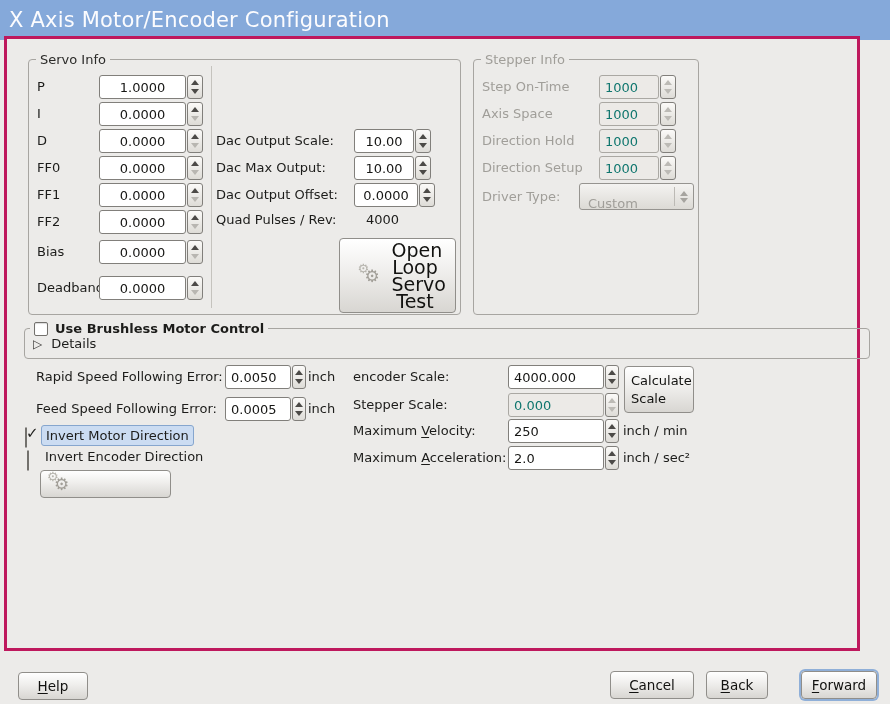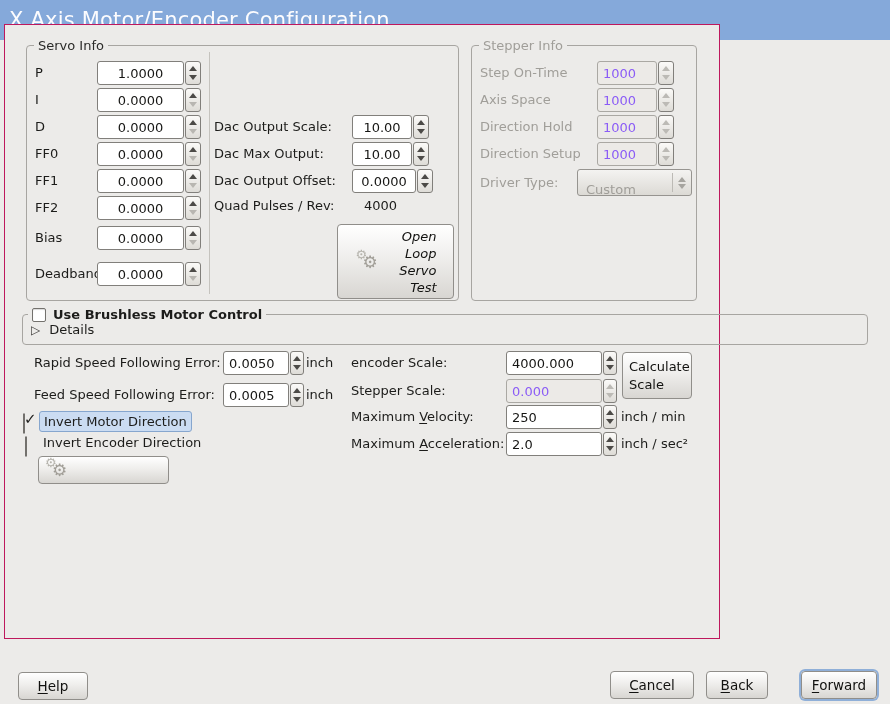--- a/index.html
+++ b/index.html
@@ -9,22 +9,22 @@
     background: #ecebe9; overflow: hidden;
     outline: 1px solid #a8a6a2;
   }
   .titlebar {
     position: absolute; left: 0; top: 0; width: 890px; height: 40px;
     background: #85a9da; color: #fcfcfe;
     display: flex; align-items: center; padding-left: 9px;
     font-size: 21px; font-weight: normal; letter-spacing: 0.2px;
   }
   .content {
-    position: absolute; left: 4px; top: 24px; width: 716px; height: 615px;
-    border: 1px solid #be185d; background: #ecebe9;
+    position: absolute; left: 4px; top: 36px; width: 856px; height: 615px;
+    border: 3px solid #be185d; background: #ecebe9;
   }
   .pos { position: absolute; }
   .frame { position: absolute; border: 1px solid #a7a5a1; border-radius: 4px; }
   .frame-title {
     position: absolute; top: -9px; left: 7px; background: #ecebe9;
     padding: 0 4px; font-size: 13px; color: #2b2b29; line-height: 17px; white-space: nowrap;
   }
   .lbl { font-size: 13px; color: #1c1c1a; line-height: 24px; white-space: nowrap; }
   .gray { color: #a09e99; }
   .bold { font-weight: bold; }
@@ -38,21 +38,21 @@
   .entry.center { justify-content: center; }
   .stepper {
     width: 16px; margin-left: 1px; border: 1px solid #817f7b; border-radius: 3px;
     background: linear-gradient(180deg, #fbfaf8, #dedcd7);
     display: flex; flex-direction: column; align-items: center; justify-content: space-evenly;
   }
   .arr { width: 0; height: 0; border-left: 4px solid transparent; border-right: 4px solid transparent; }
   .arr.up { border-bottom: 5px solid #4c4a47; }
   .arr.dn { border-top: 5px solid #4c4a47; }
   .dim .arr.dn { border-top-color: #b8b6b1; }
-  .spin.disabled .entry { background: #eceae7; color: #8b5cf6; border-color: #aaa8a3; }
+  .spin.disabled .entry { background: #eceae7; color: #0f766e; border-color: #aaa8a3; }
   .spin.disabled .arr.up { border-bottom-color: #bcbab5; }
   .spin.disabled .arr.dn { border-top-color: #bcbab5; }
 
   .btn {
     position: absolute;
     background: linear-gradient(180deg, #ffffff, #efeeec 45%, #d8d6d2);
     border: 1px solid #908e8a; border-radius: 4px;
     font-size: 13px; color: #121210;
     display: flex; align-items: center; justify-content: center; cursor: default;
   }
@@ -79,21 +79,21 @@
   .vsep { position: absolute; width: 1px; background: #c5c3be; }
 
   .hl { background: #cbdcf2; border: 1px solid #86a6ce; border-radius: 3px; padding: 0 4px; }
 
   .exp-tri { font-size: 12px; color: #3c3a38; line-height: 16px; }
 
   .gears { position: relative; width: 27px; height: 24px; flex: none; }
   .gears .g1 { position: absolute; left: 1px; top: -3px; font-size: 13px; color: #b6b4ad; }
   .gears .g2 { position: absolute; left: 8px; top: 2px; font-size: 17px; color: #a19e97; }
 
-  .ol-text { font-size: 13px; line-height: 17px; text-align: right; width: 47px; font-style: italic; }
+  .ol-text { font-size: 19px; line-height: 17px; text-align: center; width: 47px; }
   .calc-text { font-size: 13px; line-height: 18px; text-align: left; }
   .unit { font-size: 13px; color: #1c1c1a; line-height: 24px; white-space: nowrap; }
   .footer-btn { font-size: 13.5px; }
 </style>
 </head>
 <body>
 
 <div class="window">
 
   <div class="titlebar">

